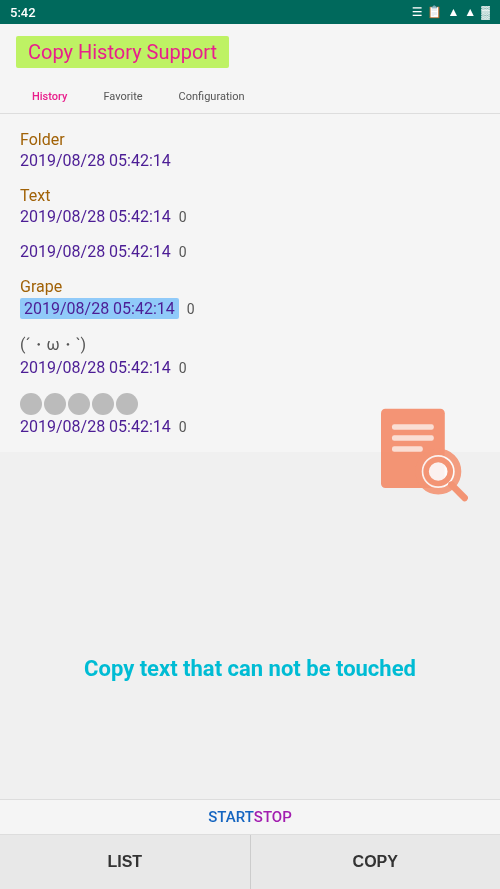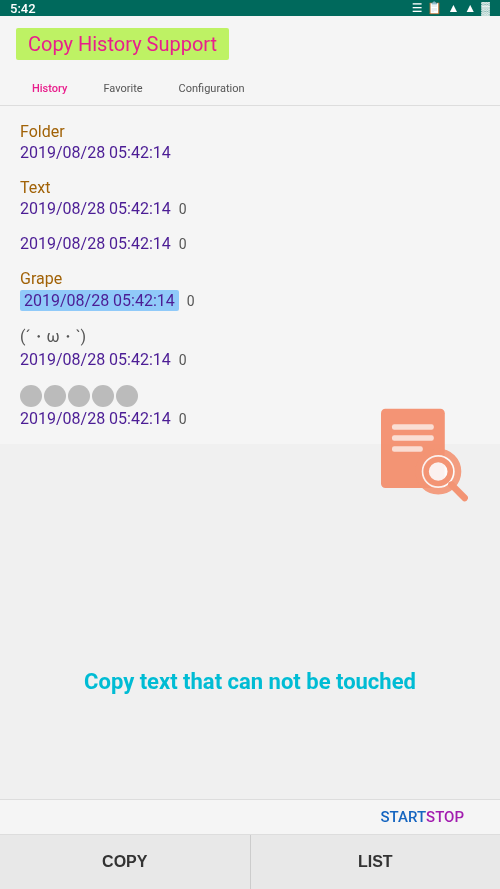--- a/index.html
+++ b/index.html
@@ -8,21 +8,21 @@
       height: 889px;
       font-family: 'Roboto', Arial, sans-serif;
       background: #f0f0f0;
       overflow: hidden;
       position: relative;
     }
 
     
     .status-bar {
       background: #00695c;
-      height: 16px;
+      height: 24px;
       display: flex;
       align-items: center;
       justify-content: space-between;
       padding: 0 10px;
     }
     .status-time {
       color: white;
       font-size: 13px;
       font-weight: 500;
     }
@@ -138,41 +138,41 @@
     
     .icon-area {
       position: absolute;
       right: 20px;
       top: 400px;
     }
 
     
     .promo-text {
       position: absolute;
-      bottom: 195px;
+      bottom: 208px;
       left: 0;
       right: 0;
       text-align: center;
       color: #00bcd4;
       font-size: 22px;
       font-weight: 700;
       padding: 0 20px;
     }
 
     
     .bottom-controls {
       position: absolute;
       bottom: 0;
       left: 0;
       right: 0;
     }
     .start-stop-bar {
       background: #f5f5f5;
       display: flex;
-      justify-content: flex-end;
+      justify-content: center;
       padding: 8px 36px;
       border-top: 1px solid #ddd;
     }
     .start-label {
       color: #1565C0;
       font-size: 15px;
       font-weight: 500;
     }
     .stop-label {
       color: #a21caf;
@@ -304,16 +304,16 @@
 </div>
 
 <div class="promo-text">Copy text that can not be touched</div>
 
 <div class="bottom-controls">
   <div class="start-stop-bar">
     <span class="start-label">START</span>
     <span class="stop-label">STOP</span>
   </div>
   <div class="action-buttons">
+    <button class="action-btn">LIST</button>
     <button class="action-btn">COPY</button>
-    <button class="action-btn">LIST</button>
   </div>
 </div>
 
 </body></html>

